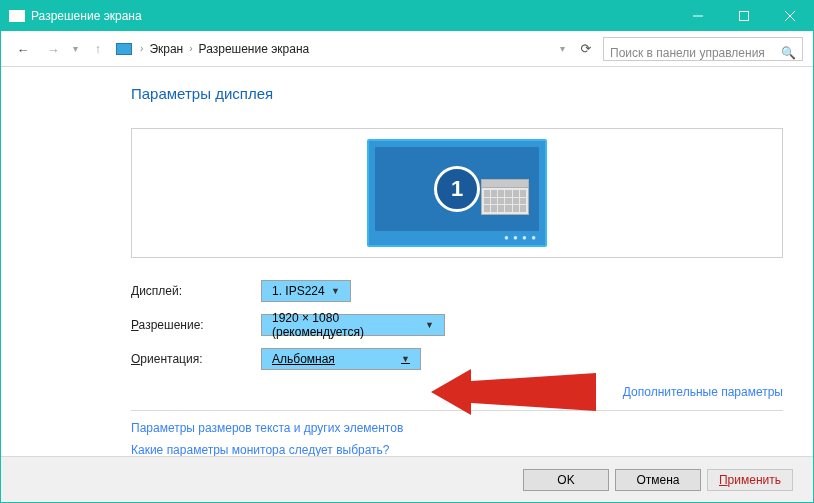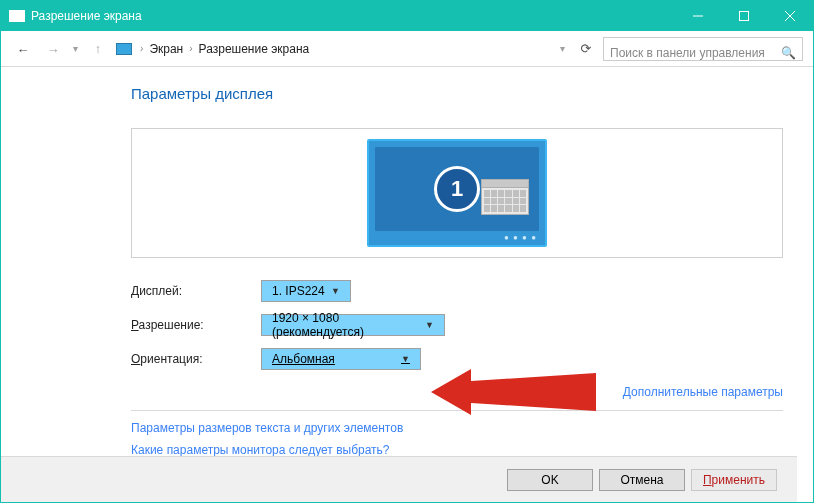--- a/index.html
+++ b/index.html
@@ -49,21 +49,21 @@
 .sel .dd { margin-left:auto; font-size:9px; color:#333; }
 .sel.w1 { width:90px; }
 .sel.w2 { width:184px; }
 .sel.w3 { width:160px;text-decoration:underline; }
 
 .linkline { text-align:right; margin-bottom:10px; }
 .bluelink { color:#3b82f6; font-size:12px; text-decoration:none; }
 .hr { border-top:1px solid #d9d9d9; margin:6px 0 10px 0; }
 .botlinks { display:flex; flex-direction:column; gap:8px; }
 
-.footer { position:absolute; bottom:0; left:0; right:16px; height:46px; border-top:1px solid #d9d9d9; background:#f0f0f0; display:flex; align-items:center; justify-content:flex-end; padding:0 20px; gap:6px; }
+.footer { position:absolute; bottom:0; left:0; right:0; height:46px; border-top:1px solid #d9d9d9; background:#f0f0f0; display:flex; align-items:center; justify-content:flex-end; padding:0 20px; gap:6px; }
 .fbtn { width:86px; height:22px; border:1px solid #a0a0a0; background:#e1e1e1; font-size:12px; display:flex; align-items:center; justify-content:center; }
 .fbtn.disabled { color:#b91c1c; background:#eaeaea; border-color:#c8c8c8; }
 .fbtn u { text-decoration: underline; }
 
 .arrow-ann { position:absolute; left:430px; top:290px; pointer-events:none; }
 </style>
 </head>
 <body>
 
 <div class="titlebar">

